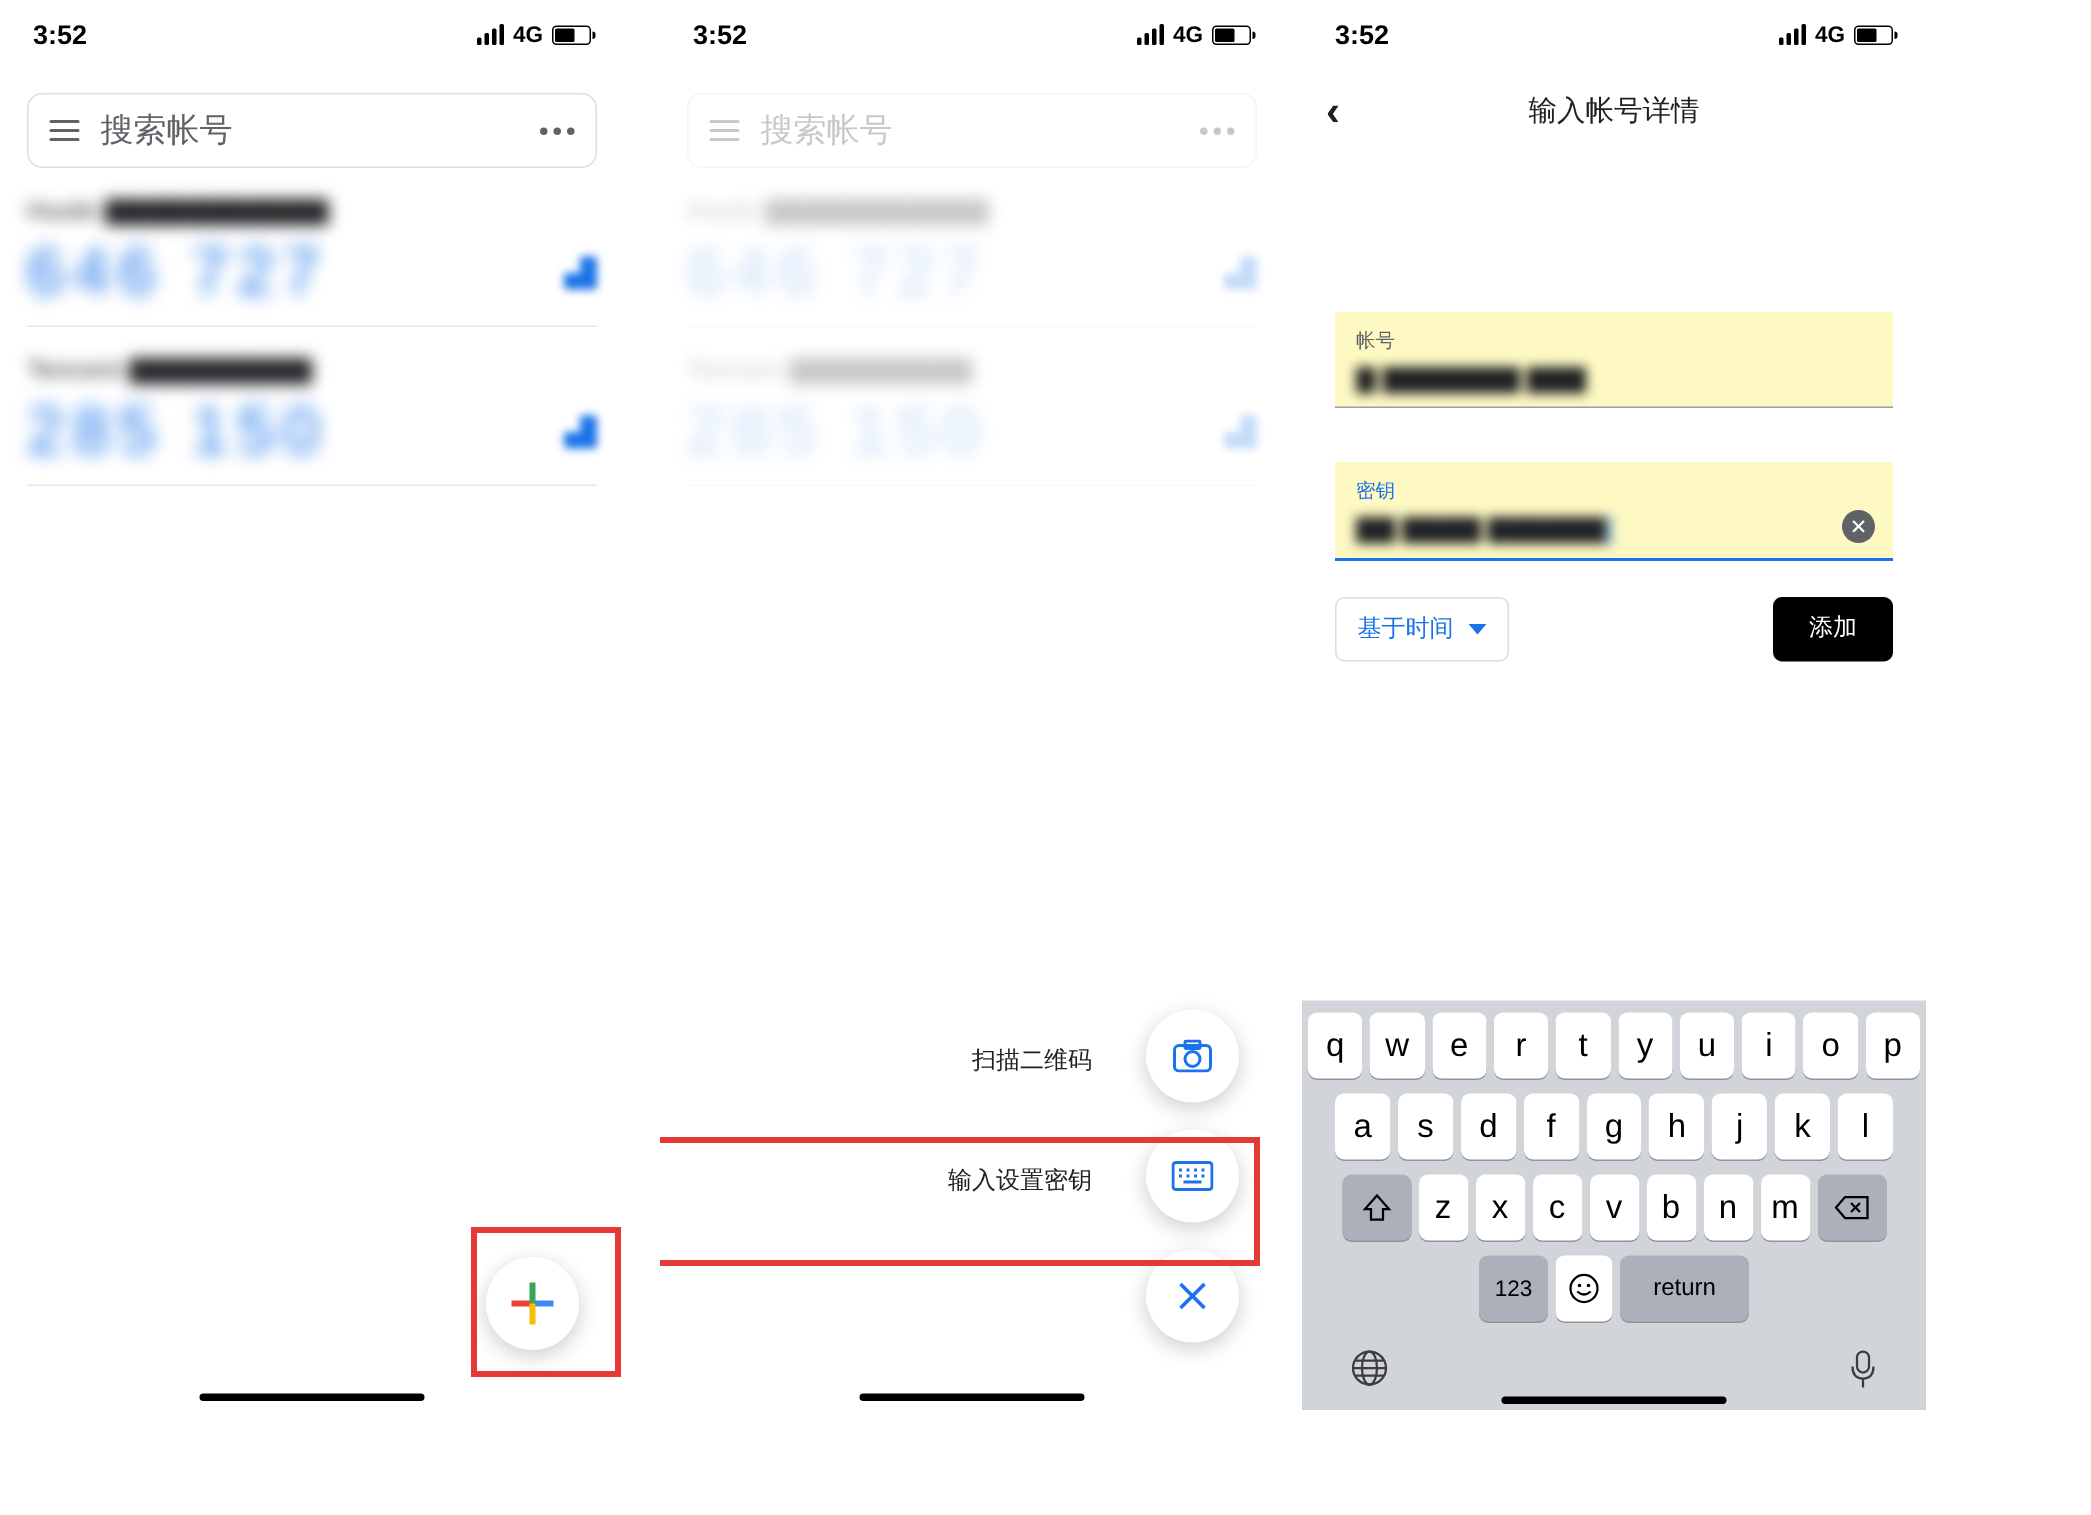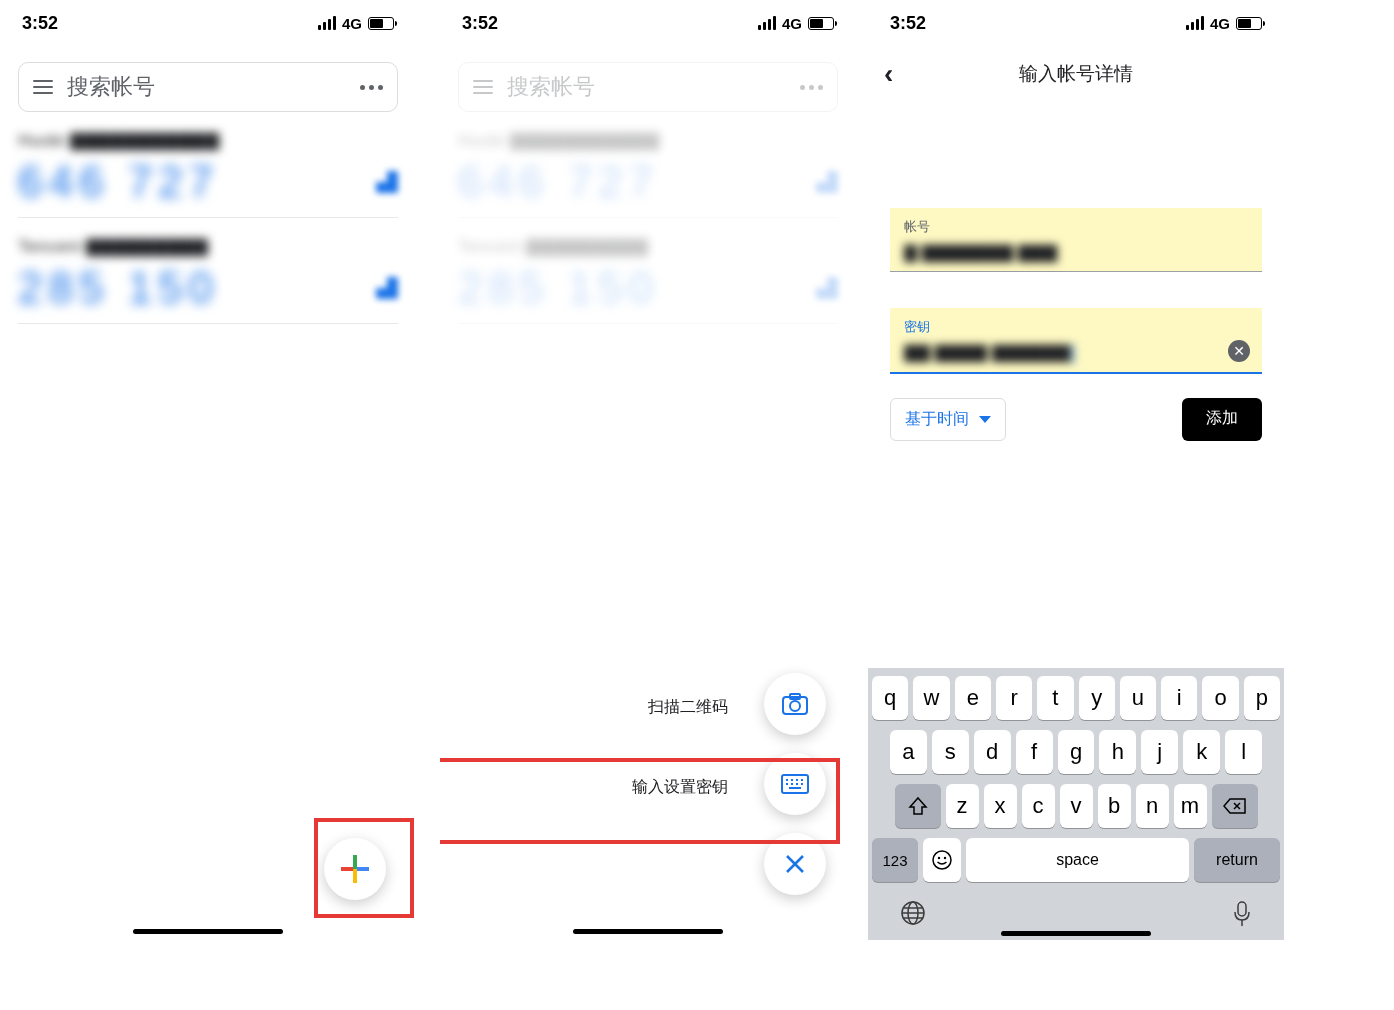--- a/index.html
+++ b/index.html
@@ -328,21 +328,20 @@
       <div class="krow">
         <div class="key num">123</div>
         <div class="key" style="flex:0 0 38px;max-width:none">
           <svg width="22" height="22" viewBox="0 0 22 22">
               <circle cx="11" cy="11" r="9" fill="none" stroke="#000" stroke-width="1.5"></circle>
               <circle cx="8" cy="9" r="1.2" fill="#000"></circle>
               <circle cx="14" cy="9" r="1.2" fill="#000"></circle>
               <path d="M6.5 13 Q11 17 15.5 13" fill="none" stroke="#000" stroke-width="1.5"></path>
             </svg>
         </div>
-        <div class="key space">space</div>
         <div class="key ret">return</div>
       </div>
       <div class="kbot">
         <span class="kicon">
           <svg width="26" height="26" viewBox="0 0 26 26">
               <circle cx="13" cy="13" r="11" fill="none" stroke="#3c3c3c" stroke-width="1.5"></circle>
               <ellipse cx="13" cy="13" rx="5" ry="11" fill="none" stroke="#3c3c3c" stroke-width="1.5"></ellipse>
               <line x1="2" y1="13" x2="24" y2="13" stroke="#3c3c3c" stroke-width="1.5"></line>
               <line x1="3.5" y1="8" x2="22.5" y2="8" stroke="#3c3c3c" stroke-width="1.5"></line>
               <line x1="3.5" y1="18" x2="22.5" y2="18" stroke="#3c3c3c" stroke-width="1.5"></line>

